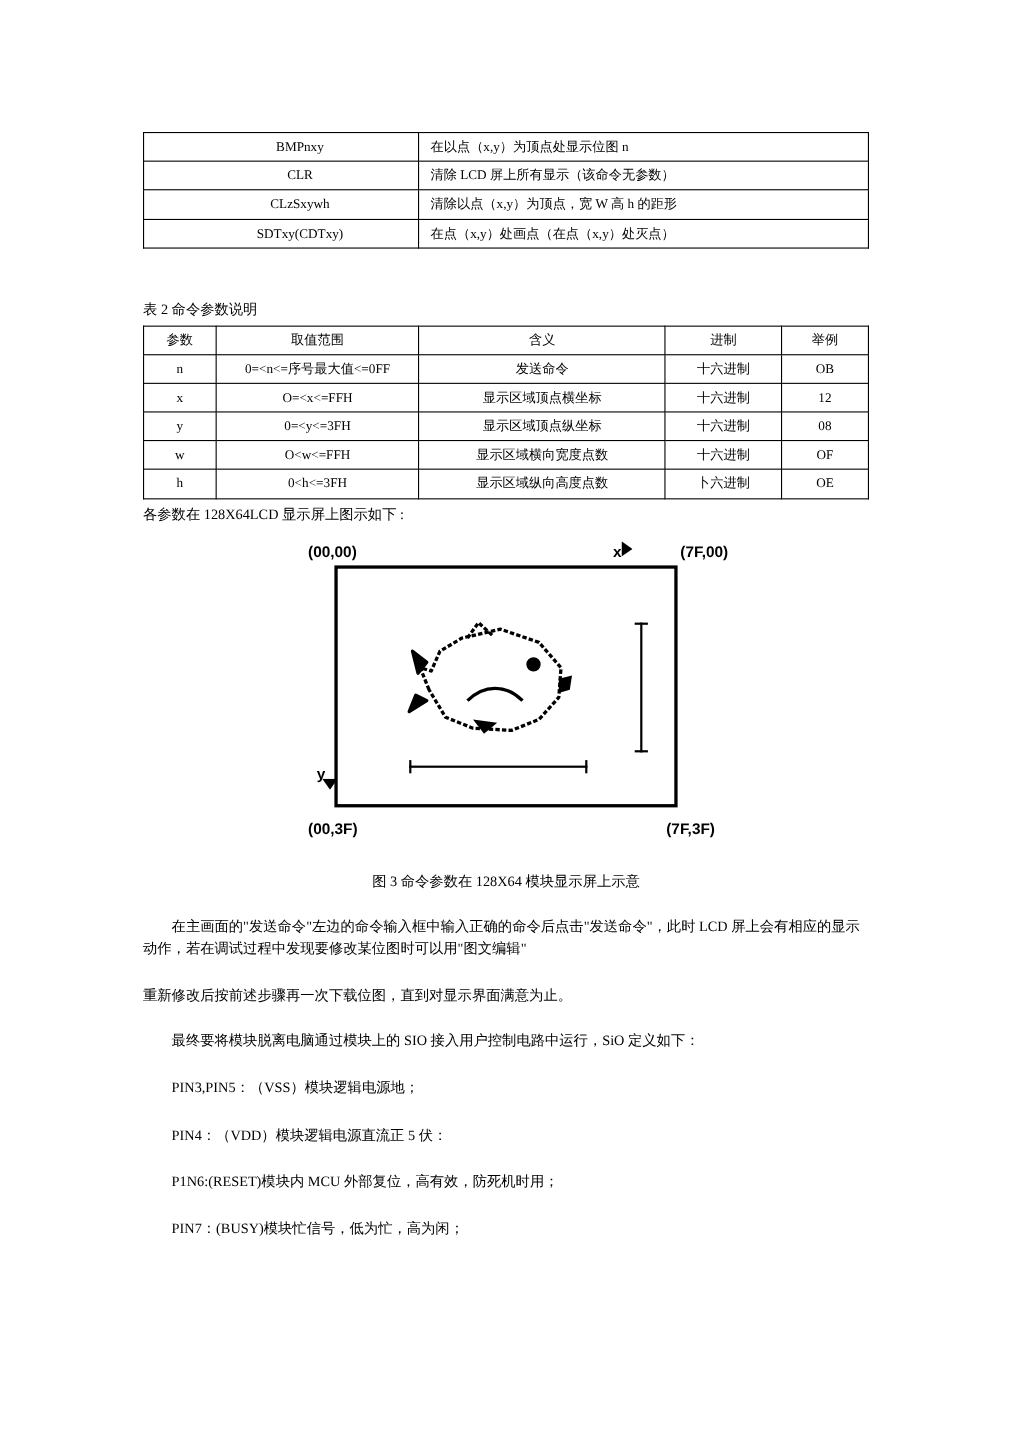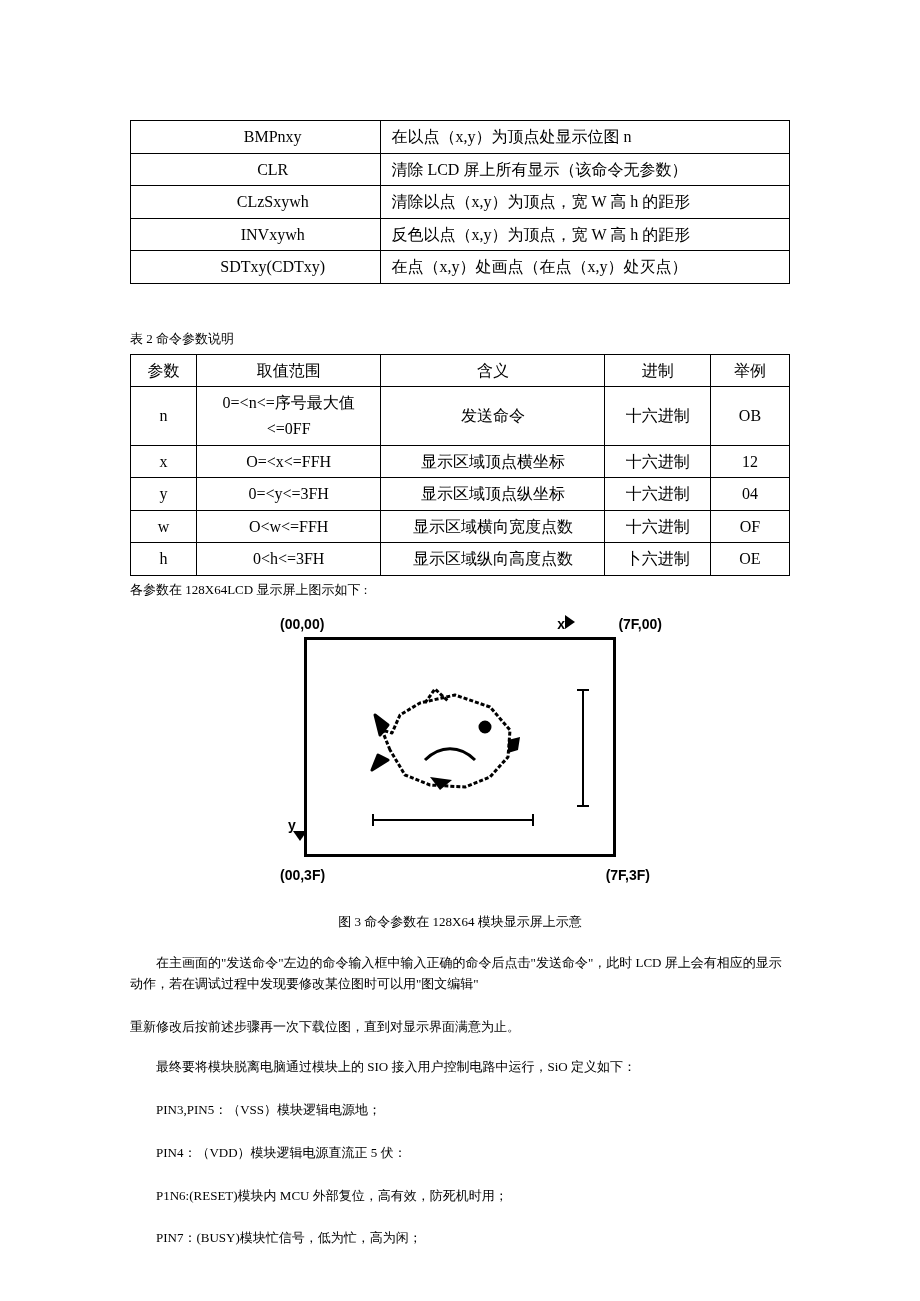--- a/index.html
+++ b/index.html
@@ -14,21 +14,21 @@
       line-height: 1.6;
     }
     table {
       border-collapse: collapse;
       width: 100%;
       margin-bottom: 4px;
     }
     table td, table th {
       border: 1px solid #000;
       padding: 3px 6px;
-      font-size: 16px;
+      font-size: 12px;
       text-align: left;
     }
     .table1 td:first-child { text-align: center; padding-left: 40px; width: 38%; }
     .table1 td:last-child { padding-left: 10px; }
     .title2 { margin-top: 45px; margin-bottom: 4px; font-size: 13px; }
     .table2 th { font-weight: normal; text-align: center; }
     .table2 td { text-align: center; }
     .table2 td:nth-child(1), .table2 th:nth-child(1) { width: 10%; }
     .table2 td:nth-child(2), .table2 th:nth-child(2) { width: 28%; }
     .table2 td:nth-child(3), .table2 th:nth-child(3) { width: 34%; }
@@ -81,24 +81,20 @@
       </tr>
       <tr>
         <td>CLR</td>
         <td>清除 LCD 屏上所有显示（该命令无参数）</td>
       </tr>
       <tr>
         <td>CLzSxywh</td>
         <td>清除以点（x,y）为顶点，宽 W 高 h 的距形</td>
       </tr>
       <tr>
-        <td>INVxywh</td>
-        <td>反色以点（x,y）为顶点，宽 W 高 h 的距形</td>
-      </tr>
-      <tr>
         <td>SDTxy(CDTxy)</td>
         <td>在点（x,y）处画点（在点（x,y）处灭点）</td>
       </tr>
     </tbody>
 </table>
 
 <div class="title2">表 2 命令参数说明</div>
 
 <table class="table2">
   <thead>
@@ -123,21 +119,21 @@
         <td>O=&lt;x&lt;=FFH</td>
         <td>显示区域顶点横坐标</td>
         <td>十六进制</td>
         <td>12</td>
       </tr>
       <tr>
         <td>y</td>
         <td>0=&lt;y&lt;=3FH</td>
         <td>显示区域顶点纵坐标</td>
         <td>十六进制</td>
-        <td>04</td>
+        <td>08</td>
       </tr>
       <tr>
         <td>w</td>
         <td>O&lt;w&lt;=FFH</td>
         <td>显示区域横向宽度点数</td>
         <td>十六进制</td>
         <td>OF</td>
       </tr>
       <tr>
         <td>h</td>

